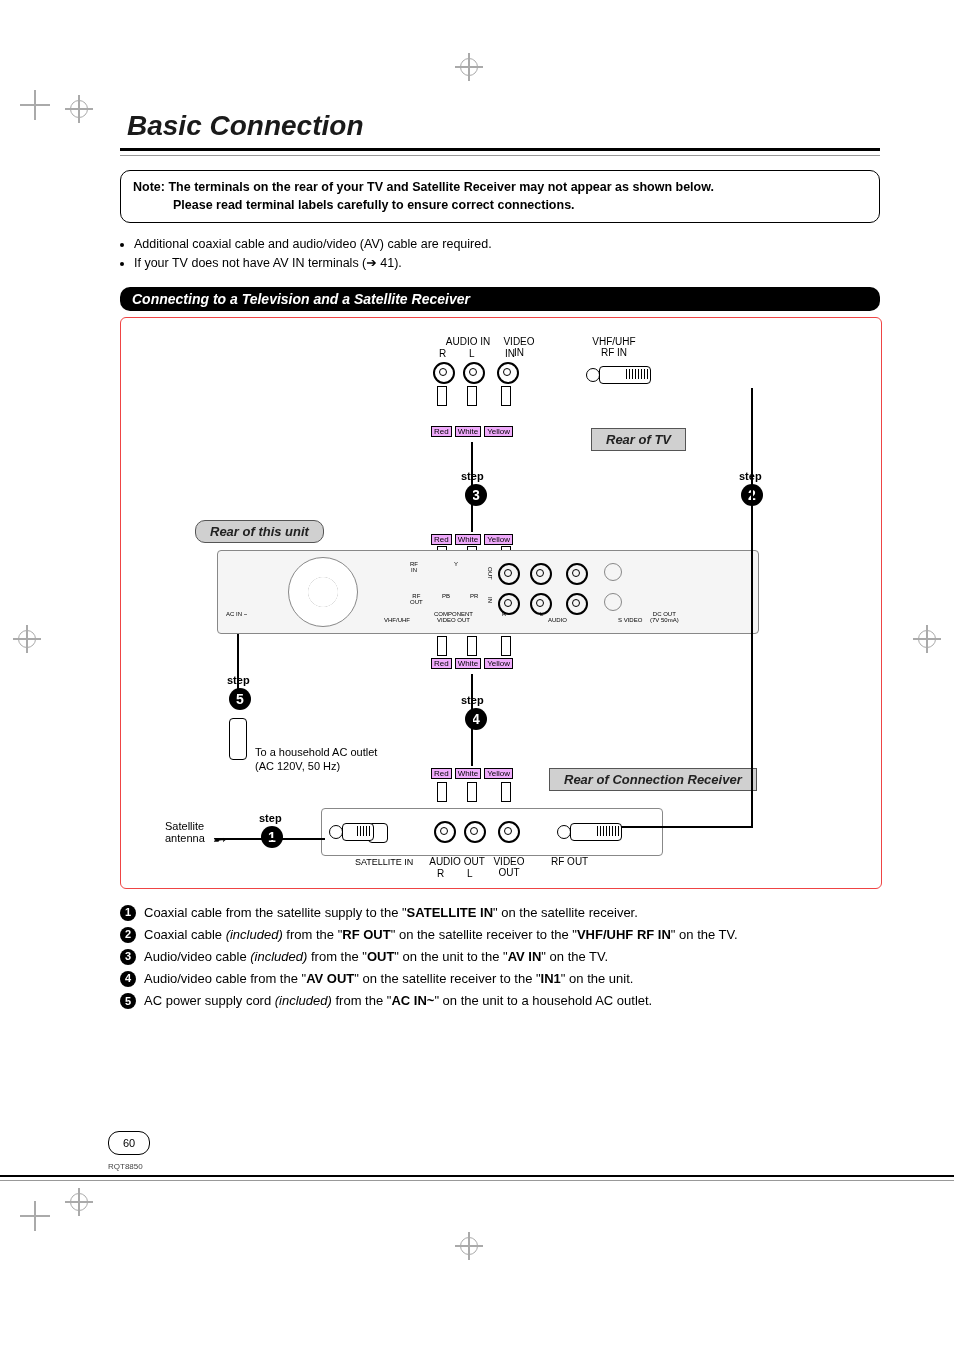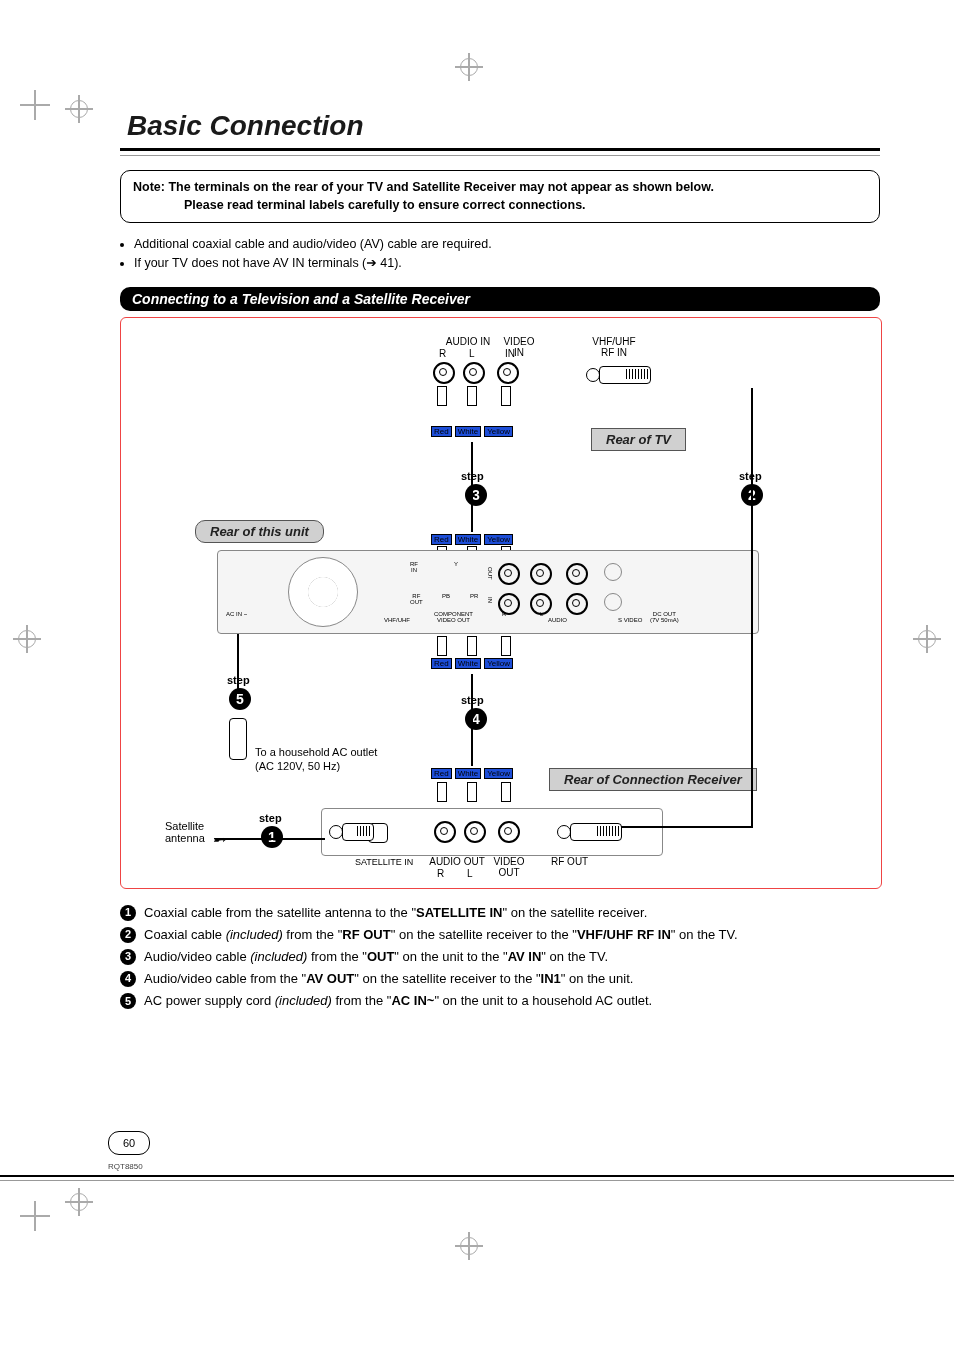--- a/index.html
+++ b/index.html
@@ -111,21 +111,21 @@
   }
   .cable-tag {
     position:absolute;
     display:flex;
     gap:3px;
     font-size:8px;
   }
   .cable-tag span {
     border:1px solid #000;
     padding:0 2px;
-    background:#1d4ed8;
+    background:#f0abfc;
   }
   .step-bubble {
     position:absolute;
     width:22px; height:22px;
     border-radius:50%;
     background:#000;
     color:#fff;
     font-weight:bold;
     font-size:14px;
     display:flex;
@@ -267,21 +267,21 @@
 <div class="circle-mark" style="left:18px; top:630px;"></div>
 
 <div class="page">
   <h1 class="title">Basic Connection</h1>
   <div class="title-rule"></div>
   <div class="title-thin"></div>
 
   <div class="note-box">
     <span class="bold">Note:</span>
     <span class="bold">The terminals on the rear of your TV and Satellite Receiver may not appear as shown below.</span><br>
-    <span class="bold" style="margin-left:51px;text-align:center;">Please read terminal labels carefully to ensure correct connections.</span>
+    <span class="bold" style="margin-left:40px;text-align:center;">Please read terminal labels carefully to ensure correct connections.</span>
   </div>
 
   <ul class="bullets">
     <li>Additional coaxial cable and audio/video (AV) cable are required.</li>
     <li>If your TV does not have AV IN terminals (➔ 41).</li>
   </ul>
 
   <div class="section-bar">Connecting to a Television and a Satellite Receiver</div>
 
   <div class="diagram-box">
@@ -425,21 +425,21 @@
     <div class="wire v" style="left:350px; top:356px; height:92px;"></div>
     <div class="wire v" style="left:630px; top:70px; height:440px;"></div>
     <div class="wire h" style="left:500px; top:508px; width:132px;"></div>
     <div class="wire v" style="left:116px; top:316px; height:56px;"></div>
     <div class="wire h" style="left:96px; top:520px; width:108px;"></div>
   </div>
 
   <div class="steps-list">
     <div class="row">
       <div class="num">1</div>
-      <div class="txt"><span>Coaxial cable from the satellite antenna to the "</span><b>SATELLITE IN</b><span>" on the satellite receiver.</span></div>
+      <div class="txt"><span>Coaxial cable from the satellite supply to the "</span><b>SATELLITE IN</b><span>" on the satellite receiver.</span></div>
     </div>
     <div class="row">
       <div class="num">2</div>
       <div class="txt"><span>Coaxial cable </span><i>(included)</i><span> from the "</span><b>RF OUT</b><span>" on the satellite receiver to the "</span><b>VHF/UHF RF IN</b><span>" on the TV.</span></div>
     </div>
     <div class="row">
       <div class="num">3</div>
       <div class="txt"><span>Audio/video cable </span><i>(included)</i><span> from the "</span><b>OUT</b><span>" on the unit to the "</span><b>AV IN</b><span>" on the TV.</span></div>
     </div>
     <div class="row">

